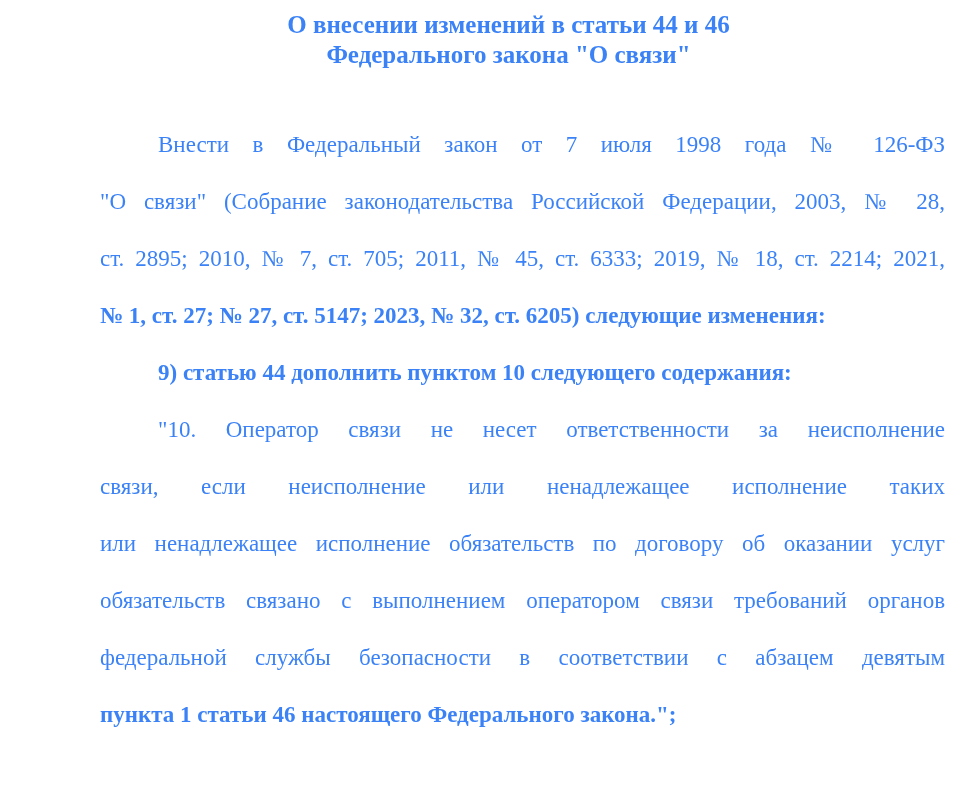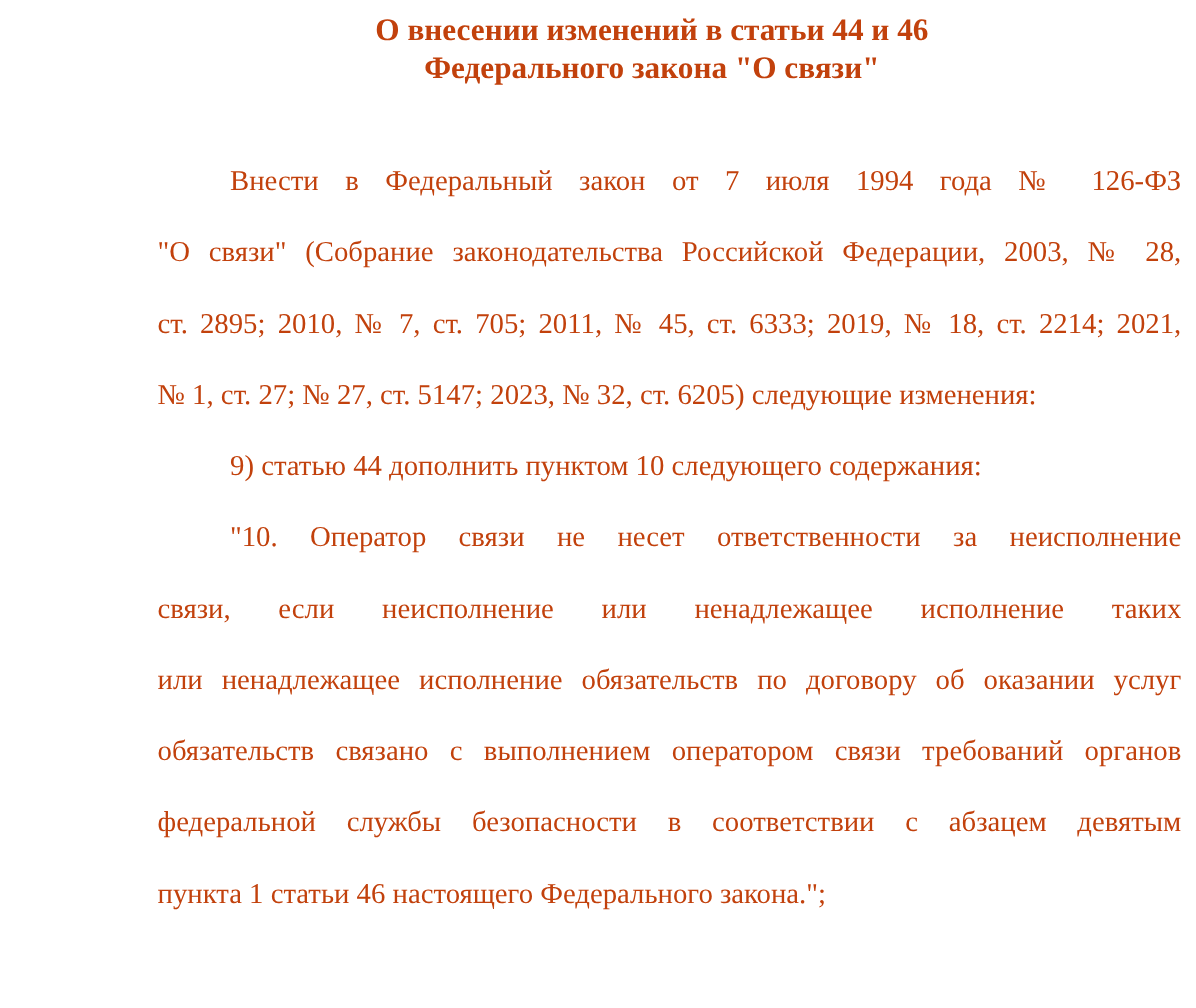--- a/index.html
+++ b/index.html
@@ -9,22 +9,21 @@
   }
   .page {
     position: relative;
     width: 957px;
     height: 806px;
     background: #ffffff;
     box-sizing: border-box;
     padding-top: 10px;
     overflow: hidden;
     font-family: "Liberation Serif", "DejaVu Serif", serif;
-    color: #c2410c;
-    padding-left: 26px;
+    color: #3b82f6;
   }
   .doc-title {
     margin: 0;
     
     padding-left: 60px;
     text-align: center;
     font-size: 25px;
     font-weight: bold;
     line-height: 30px;
   }
@@ -44,37 +43,38 @@
     white-space: normal;
     overflow: hidden;
   }
   .text-line.just {
     text-align: justify;
     text-align-last: justify;
   }
   .text-line.left {
     text-align: right;
     text-align-last: left;
+    font-weight: bold;
   }
   .text-line.indent {
     padding-left: 58px;
   }
 </style>
 </head>
 <body>
 
 <div class="page">
 
   <h1 class="doc-title">
     <span class="title-line">О внесении изменений в статьи 44 и 46</span>
     <span class="title-line">Федерального закона "О связи"</span>
   </h1>
 
   <div class="doc-body">
-    <div class="text-line just indent">Внести в Федеральный закон от 7 июля 1994 года № 126-ФЗ</div>
+    <div class="text-line just indent">Внести в Федеральный закон от 7 июля 1998 года № 126-ФЗ</div>
     <div class="text-line just">"О связи" (Собрание законодательства Российской Федерации, 2003, № 28,</div>
     <div class="text-line just">ст. 2895; 2010, № 7, ст. 705; 2011, № 45, ст. 6333; 2019, № 18, ст. 2214; 2021,</div>
     <div class="text-line left">№ 1, ст. 27; № 27, ст. 5147; 2023, № 32, ст. 6205) следующие изменения:</div>
     <div class="text-line left indent">9) статью 44 дополнить пунктом 10 следующего содержания:</div>
     <div class="text-line just indent">"10. Оператор связи не несет ответственности за неисполнение</div>
     <div class="text-line just">связи, если неисполнение или ненадлежащее исполнение таких</div>
     <div class="text-line just">или ненадлежащее исполнение обязательств по договору об оказании услуг</div>
     <div class="text-line just">обязательств связано с выполнением оператором связи требований органов</div>
     <div class="text-line just">федеральной службы безопасности в соответствии с абзацем девятым</div>
     <div class="text-line left">пункта 1 статьи 46 настоящего Федерального закона.";</div>

